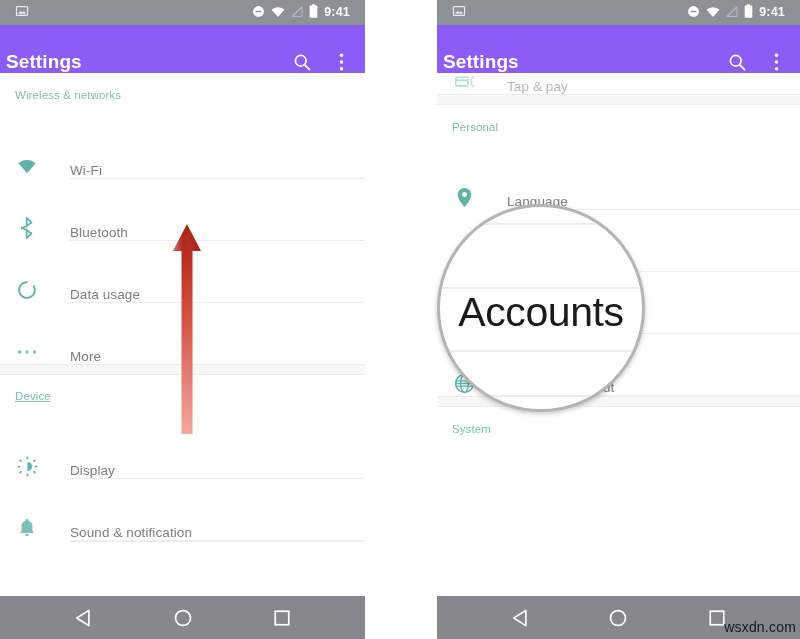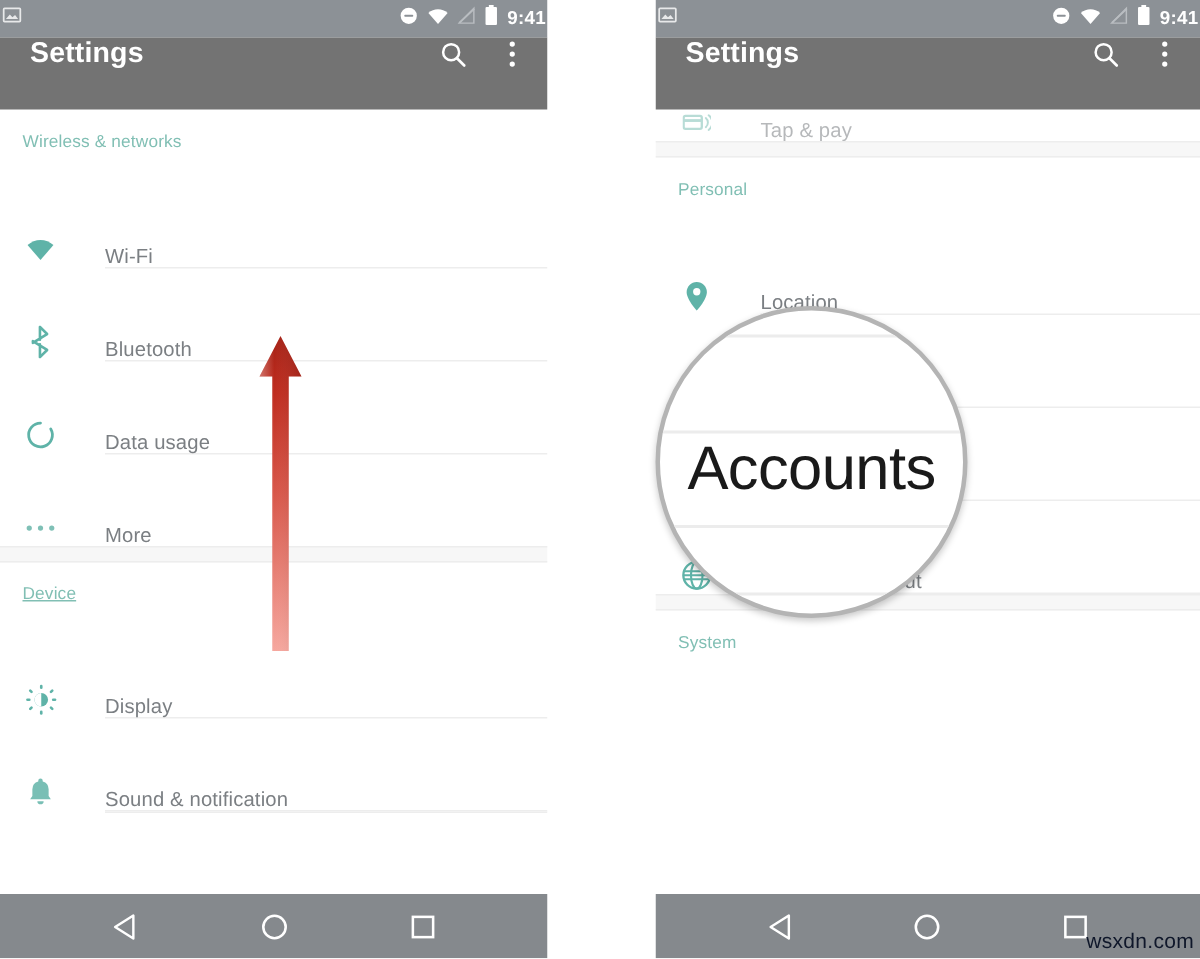--- a/index.html
+++ b/index.html
@@ -30,21 +30,21 @@
   #phone-left  { left: 0px;   width: 365px; }
   #phone-right { left: 437px; width: 363px; }
 
   
   .status-bar {
     position: relative;
     height: 25px;
     background: #8c9196;
     display: flex;
     align-items: center;
-    padding: 0 1px;
+    padding: 0 15px;
     box-sizing: border-box;
     justify-content: space-between;
   }
   .status-left { display: flex; align-items: center; gap: 4px; }
   .status-right {
     margin-left: auto;
     display: flex;
     align-items: center;
     gap: 6px;
   }
@@ -54,24 +54,24 @@
     font-weight: bold;
     letter-spacing: 0.2px;
     line-height: 1;
   }
   .sb-icon { display: block; }
 
   
   .toolbar {
     position: relative;
     height: 48px;
-    background: #737373;
-    display: flex;
-    align-items: flex-start;
-    padding: 0 13px 0 20px;
+    background: #8b5cf6;
+    display: flex;
+    align-items: flex-end;
+    padding: 0 13px 0 6px;
     box-sizing: border-box;
     z-index: 5;
   }
   .toolbar-title {
     color: #ffffff;
     font-size: 19px;
     font-weight: bold;
     letter-spacing: 0.1px;
   }
   .toolbar-actions {
@@ -475,21 +475,21 @@
 
       <div class="section-header" style="height:43px;">Personal</div>
 
       <div class="row">
         <span class="row-icon">
           <svg width="15" height="21" viewBox="0 0 16 22">
               <path d="M8 0.8c4 0 7.2 3.2 7.2 7.2 0 5.4-7.2 13.2-7.2 13.2S0.8 13.4 0.8 8C0.8 4 4 0.8 8 0.8z" fill="#5fb3a8"></path>
               <circle cx="8" cy="7.8" r="2.6" fill="#ffffff"></circle>
             </svg>
         </span>
-        <span class="row-label">Location</span>
+        <span class="row-label">Language</span>
       </div>
       <div class="divider"></div>
 
       <div class="row">
         <span class="row-icon">
           <svg width="17" height="21" viewBox="0 0 18 22">
               <path d="M5 9V6.2a4 4 0 0 1 8 0V9" fill="none" stroke="#5fb3a8" stroke-width="2"></path>
               <rect x="2" y="9" width="14" height="11.5" rx="1.6" fill="#5fb3a8"></rect>
             </svg>
         </span>

